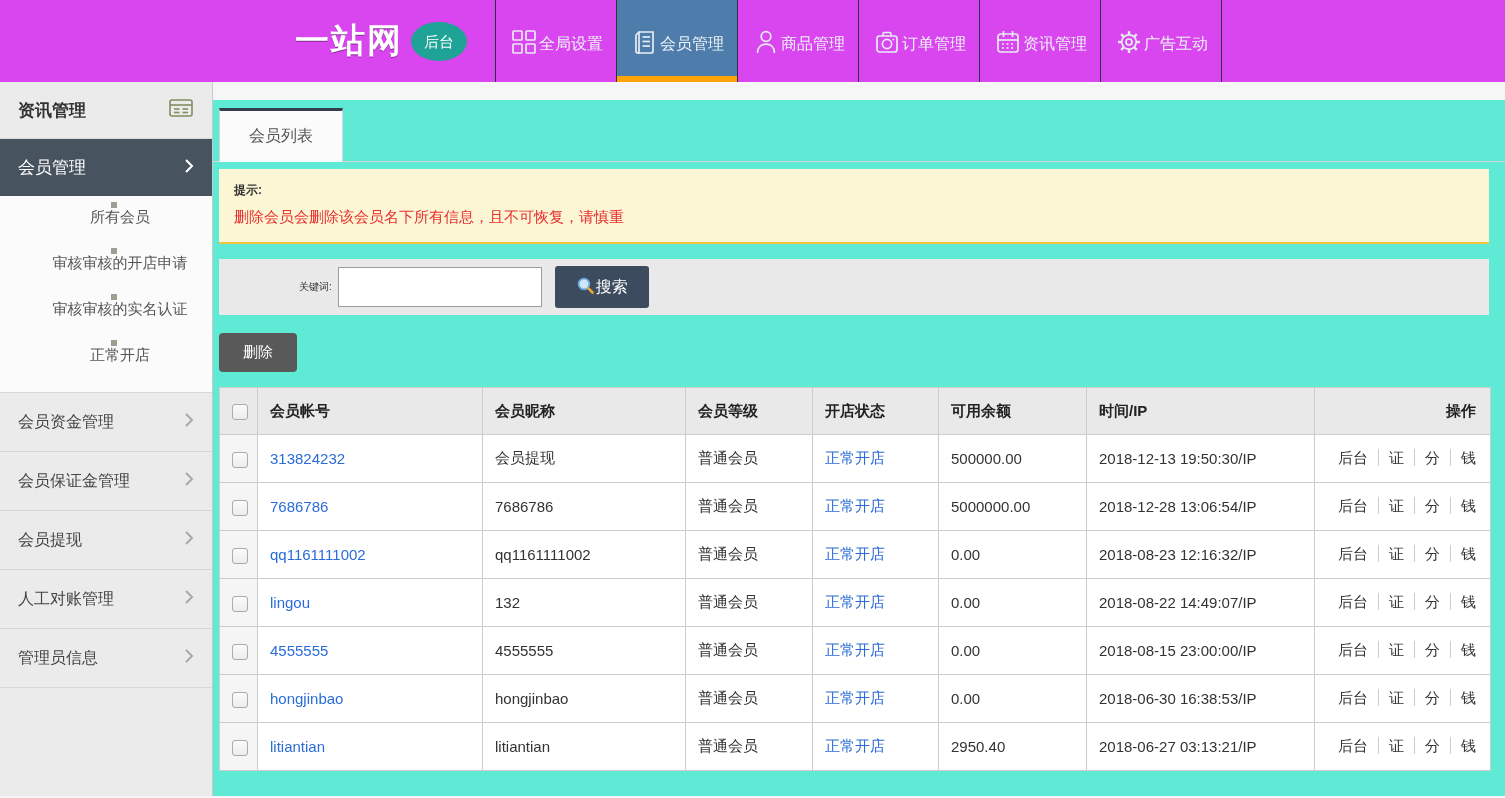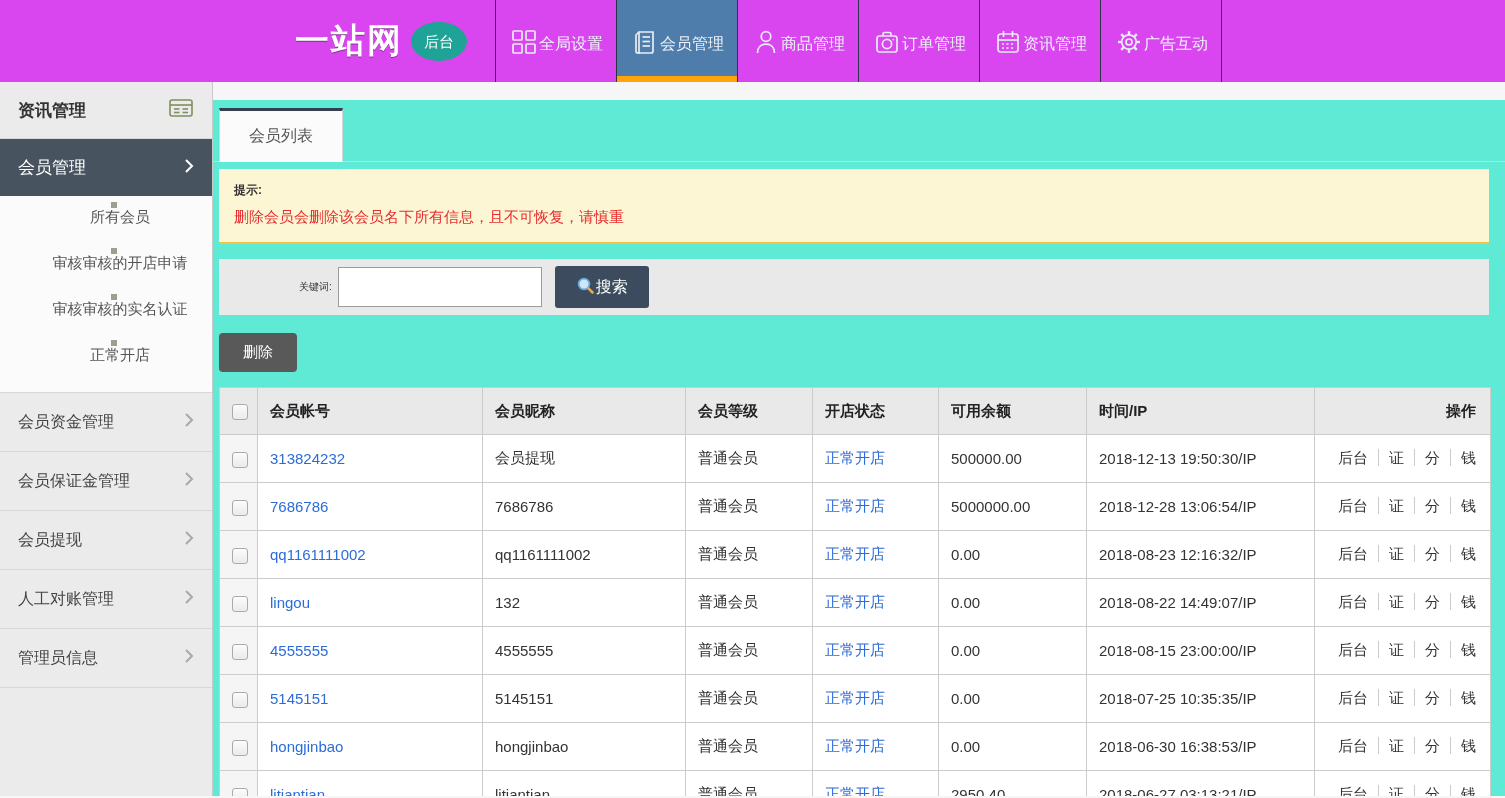--- a/index.html
+++ b/index.html
@@ -503,30 +503,20 @@
           <td><a class="blue">4555555</a></td>
           <td>4555555</td>
           <td class="c">普通会员</td>
           <td class="c"><a class="blue">正常开店</a></td>
           <td class="c">0.00</td>
           <td class="c">2018-08-15 23:00:00/IP</td>
           <td class="ops"><a>后台</a><a>证</a><a>分</a><a>钱</a></td>
         </tr>
         <tr>
           <td class="chk-cell"><input type="checkbox" style=""></td>
-          <td><a class="blue">5145151</a></td>
-          <td>5145151</td>
-          <td class="c">普通会员</td>
-          <td class="c"><a class="blue">正常开店</a></td>
-          <td class="c">0.00</td>
-          <td class="c">2018-07-25 10:35:35/IP</td>
-          <td class="ops"><a>后台</a><a>证</a><a>分</a><a>钱</a></td>
-        </tr>
-        <tr>
-          <td class="chk-cell"><input type="checkbox" style=""></td>
           <td><a class="blue">hongjinbao</a></td>
           <td>hongjinbao</td>
           <td class="c">普通会员</td>
           <td class="c"><a class="blue">正常开店</a></td>
           <td class="c">0.00</td>
           <td class="c">2018-06-30 16:38:53/IP</td>
           <td class="ops"><a>后台</a><a>证</a><a>分</a><a>钱</a></td>
         </tr>
         <tr>
           <td class="chk-cell"><input type="checkbox" style=""></td>

